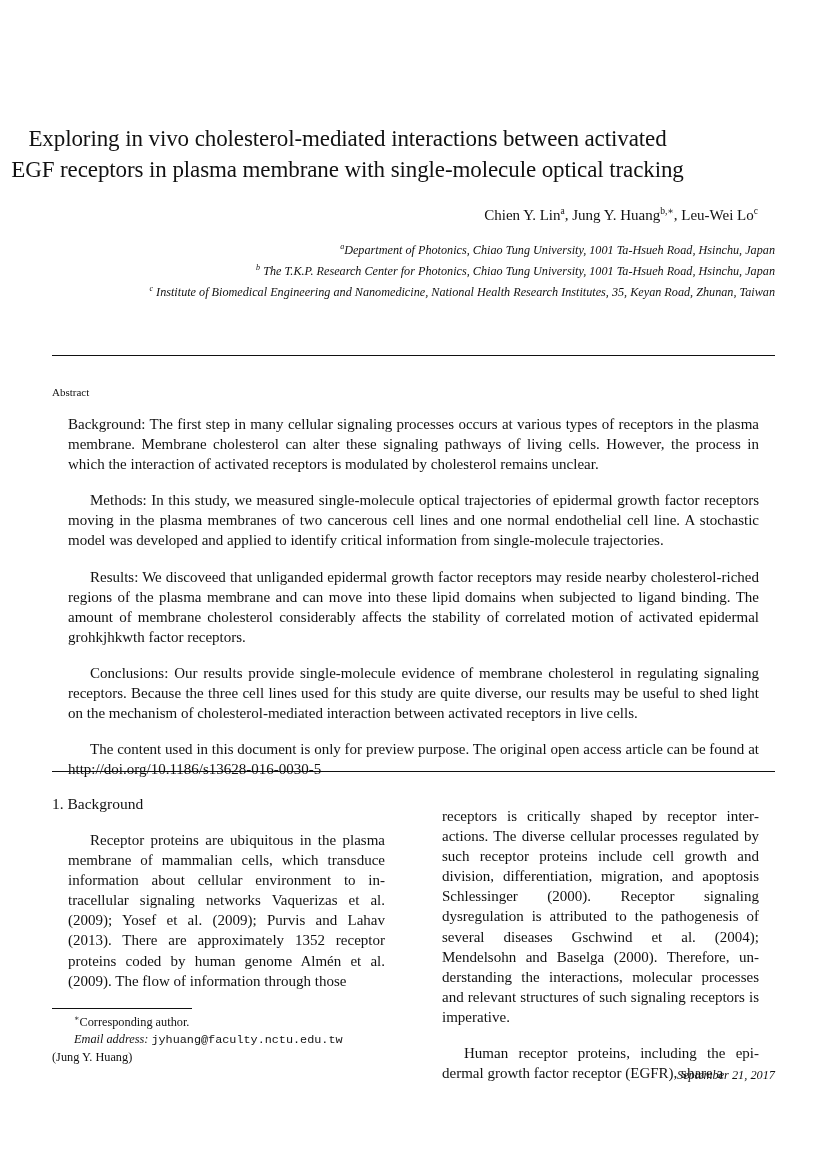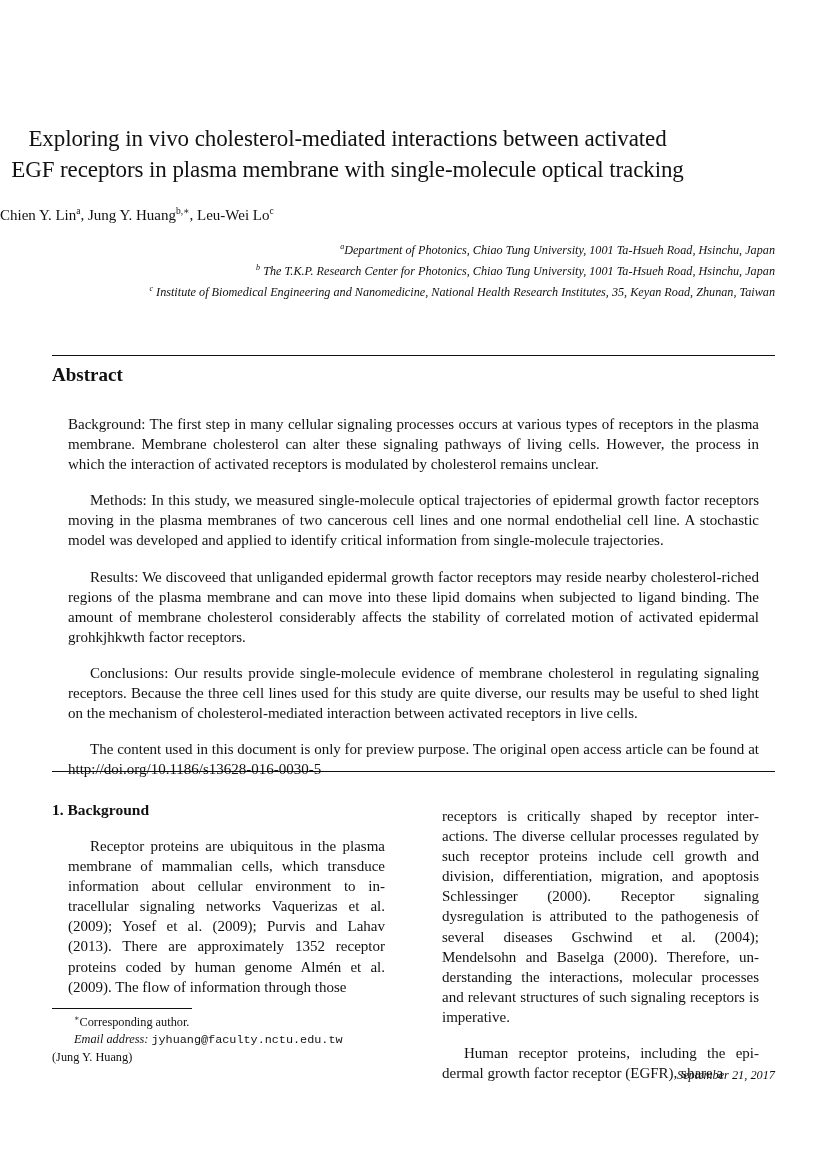--- a/index.html
+++ b/index.html
@@ -1,34 +1,34 @@
 <!DOCTYPE html>
 <html><head>
 <meta charset="utf-8">
 <style>
   html, body { margin: 0; padding: 0; background: #ffffff; }
   body { width: 827px; height: 1170px; position: relative; overflow: hidden;
          font-family: "Liberation Serif", "DejaVu Serif", serif; color: #111; }
   .page { position: absolute; left: 0; top: 0; width: 827px; height: 1170px; }
   .title { position: absolute; left: 0; width: 695px; top: 123px; text-align: center;
            font-size: 23px; line-height: 31px; letter-spacing: -0.1px; }
-  .authors { position: absolute; left: 0; width: 758px; top: 205px; text-align: left; font-size: 15px; }
+  .authors { position: absolute; left: 0; width: 758px; top: 205px; text-align: right; font-size: 15px; }
   .authors sup { font-size: 9.5px; }
   .affils { position: absolute; left: 52px; width: 723px; top: 238px; text-align: right;
             font-size: 12.2px; line-height: 17px; font-style: italic; }
   .affils sup { font-size: 8px; font-style: italic; }
   .rule { position: absolute; left: 52px; width: 723px; height: 1px; background: #111; }
-  .abs-head { position: absolute; left: 52px; top: 364px; font-weight: bold; font-size: 19px; }
+  .abs-head { position: absolute; left: 52px; top: 386px; font-weight: normal; font-size: 11px; }
   .abstract { position: absolute; left: 52px; width: 723px; top: 398px; font-size: 15px; line-height: 20.1px; text-align: justify; }
   .abstract p { margin: 16px; text-indent: 22px; }
   .abstract p.first { text-indent: 0; }
   .col { position: absolute; top: 790px; width: 349px; font-size: 15px; line-height: 20.1px; text-align: justify; }
   .col-left { left: 52px; }
   .col-right { left: 426px; top: 790px; }
-  .sec-head { font-weight: bold; font-size: 15.5px; margin: 10px 0 11px 0; line-height: 20px; }
+  .sec-head { font-weight: normal; font-size: 15.5px; margin: 4px 0 11px 0; line-height: 20px; }
   .col p { margin: 16px; text-indent: 22px; hyphens: manual; }
   .col p.cont { text-indent: 0; }
   .fn-rule { position: absolute; left: 52px; top: 1008px; width: 140px; height: 1px; background: #111; }
   .footnotes { position: absolute; left: 52px; top: 1010px; width: 349px; font-size: 12.3px; line-height: 17px; }
   .footnotes div.ind { padding-left: 22px; }
   .footnotes sup { font-size: 8px; }
   .mono { font-family: "Liberation Mono", "DejaVu Sans Mono", monospace; font-size: 11.8px; }
   .date { position: absolute; right: 52px; top: 1068px; font-size: 12.3px; font-style: italic; }
 </style>
 </head>

